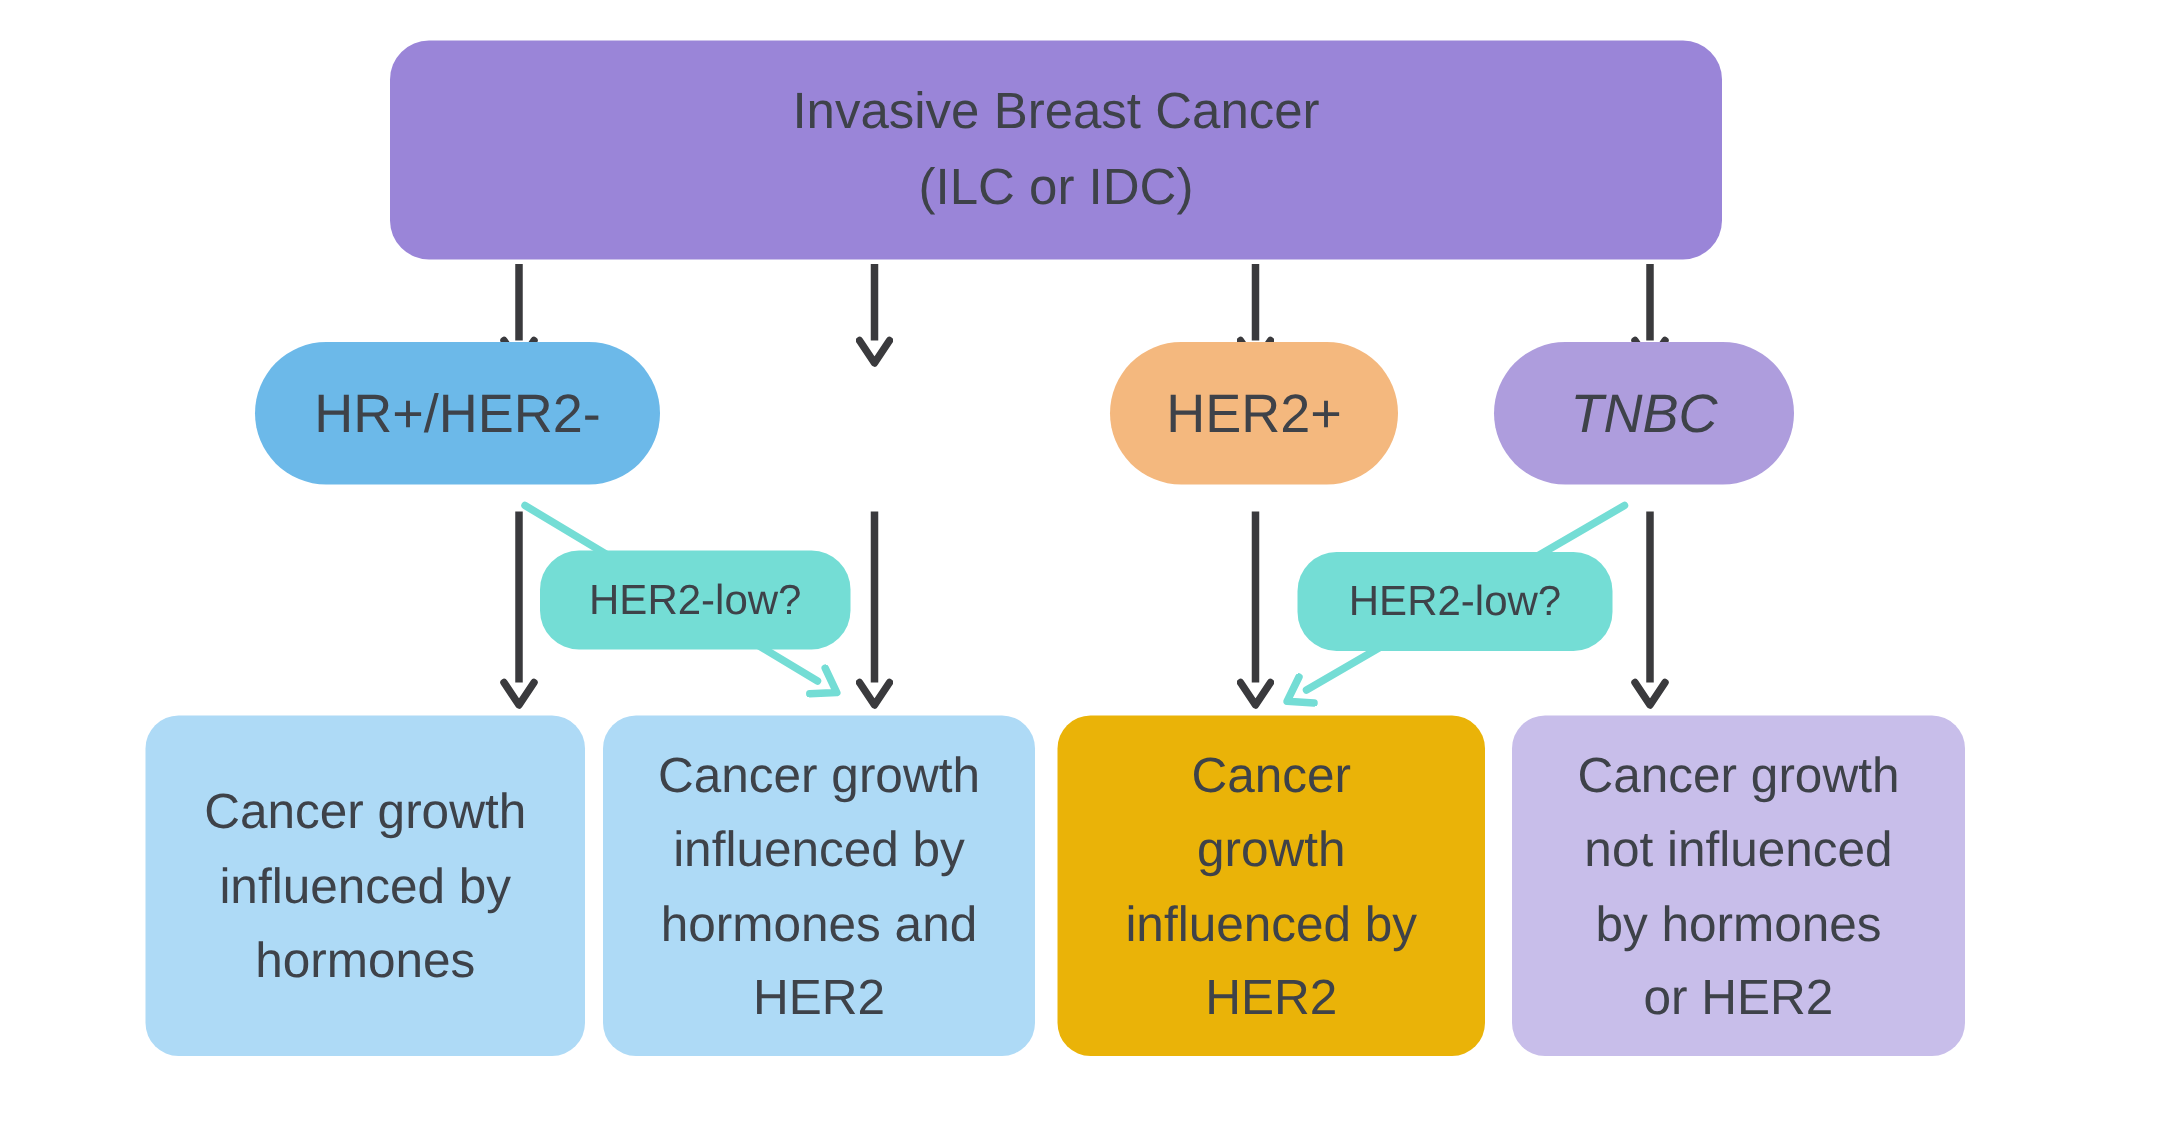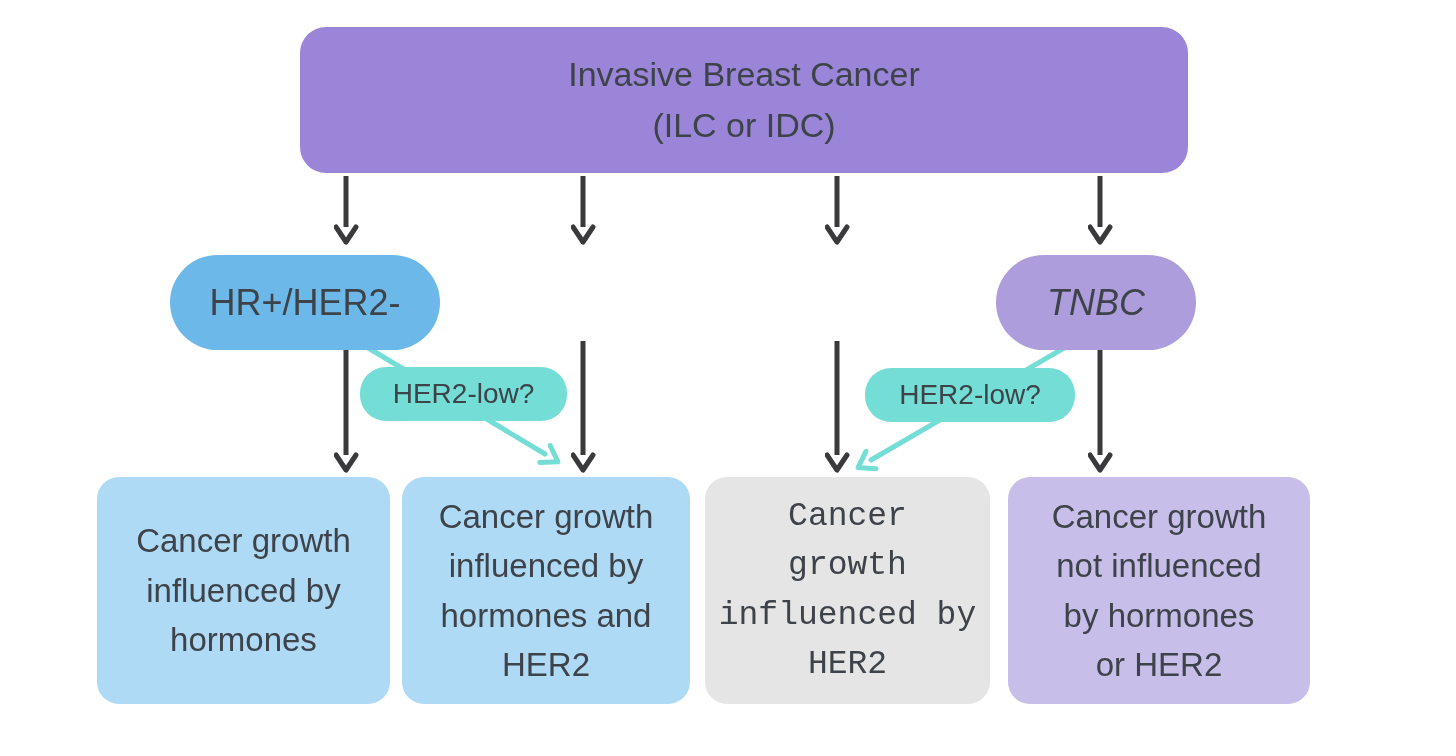--- a/index.html
+++ b/index.html
@@ -27,31 +27,30 @@
     justify-content: center;
     text-align: center;
     white-space: pre-line;
     color: #3e4249;
   }
   .root-node {
     left: 260px; top: 27px; width: 888px; height: 146px;
     border-radius: 26px;
     font-size: 34px;
     line-height: 1.5;
-    margin-left: 40px;
   }
-  .pill { border-radius: 48px; font-size: 36px; top: 255px; height: 95px; }
+  .pill { border-radius: 48px; font-size: 36px; top: 228px; height: 95px; }
   .pill-1 { left: 170px; width: 270px; }
   .pill-2 { left: 452px; width: 268px; }
   .pill-3 { left: 740px; width: 192px; }
   .pill-4 { left: 996px; width: 200px; }
   .badge {
     border-radius: 26px;
     font-size: 28px;
-    height: 54px;
+    height: 66px;
     z-index: 3;
   }
   .badge-1 { left: 360px; top: 367px; width: 207px; }
   .badge-2 { left: 865px; top: 368px; width: 210px; }
   .outcome {
     top: 477px; height: 227px;
     border-radius: 22px;
     font-size: 33px;
     line-height: 1.5;
   }
@@ -89,33 +88,34 @@
     <line class="dark-line" x1="346" y1="341" x2="346" y2="455" marker-end="url(#head-dark)"></line>
     <line class="dark-line" x1="583" y1="341" x2="583" y2="455" marker-end="url(#head-dark)"></line>
     <line class="dark-line" x1="837" y1="341" x2="837" y2="455" marker-end="url(#head-dark)"></line>
     <line class="dark-line" x1="1100" y1="341" x2="1100" y2="455" marker-end="url(#head-dark)"></line>
   </svg>
 
   <div class="node root-node" style="background: rgb(154, 133, 216);">Invasive Breast Cancer
 (ILC or IDC)</div>
 
   <div class="node pill pill-1" style="background: rgb(108, 185, 233);">HR+/HER2-</div>
+  <div class="node pill pill-3" style="background: rgb(244, 184, 126);">HER2+</div>
   <div class="node pill pill-4" style="background: rgb(174, 157, 221); font-style: italic;">TNBC</div>
 
   <div class="node badge badge-1" style="background: rgb(116, 221, 213);">HER2-low?</div>
   <div class="node badge badge-2" style="background: rgb(116, 221, 213);">HER2-low?</div>
 
   <div class="node outcome outcome-1" style="background: rgb(174, 218, 246);">Cancer growth
 influenced by
 hormones</div>
   <div class="node outcome outcome-2" style="background: rgb(174, 218, 246);">Cancer growth
 influenced by
 hormones and
 HER2</div>
-  <div class="node outcome outcome-3" style="background: #e5e5e5; font-family: Liberation Mono, monospace;">Cancer
+  <div class="node outcome outcome-3" style="background: #eab308;">Cancer
 growth
 influenced by
 HER2</div>
   <div class="node outcome outcome-4" style="background: rgb(200, 190, 234);">Cancer growth
 not influenced
 by hormones
 or HER2</div>
 
 </div>
 

